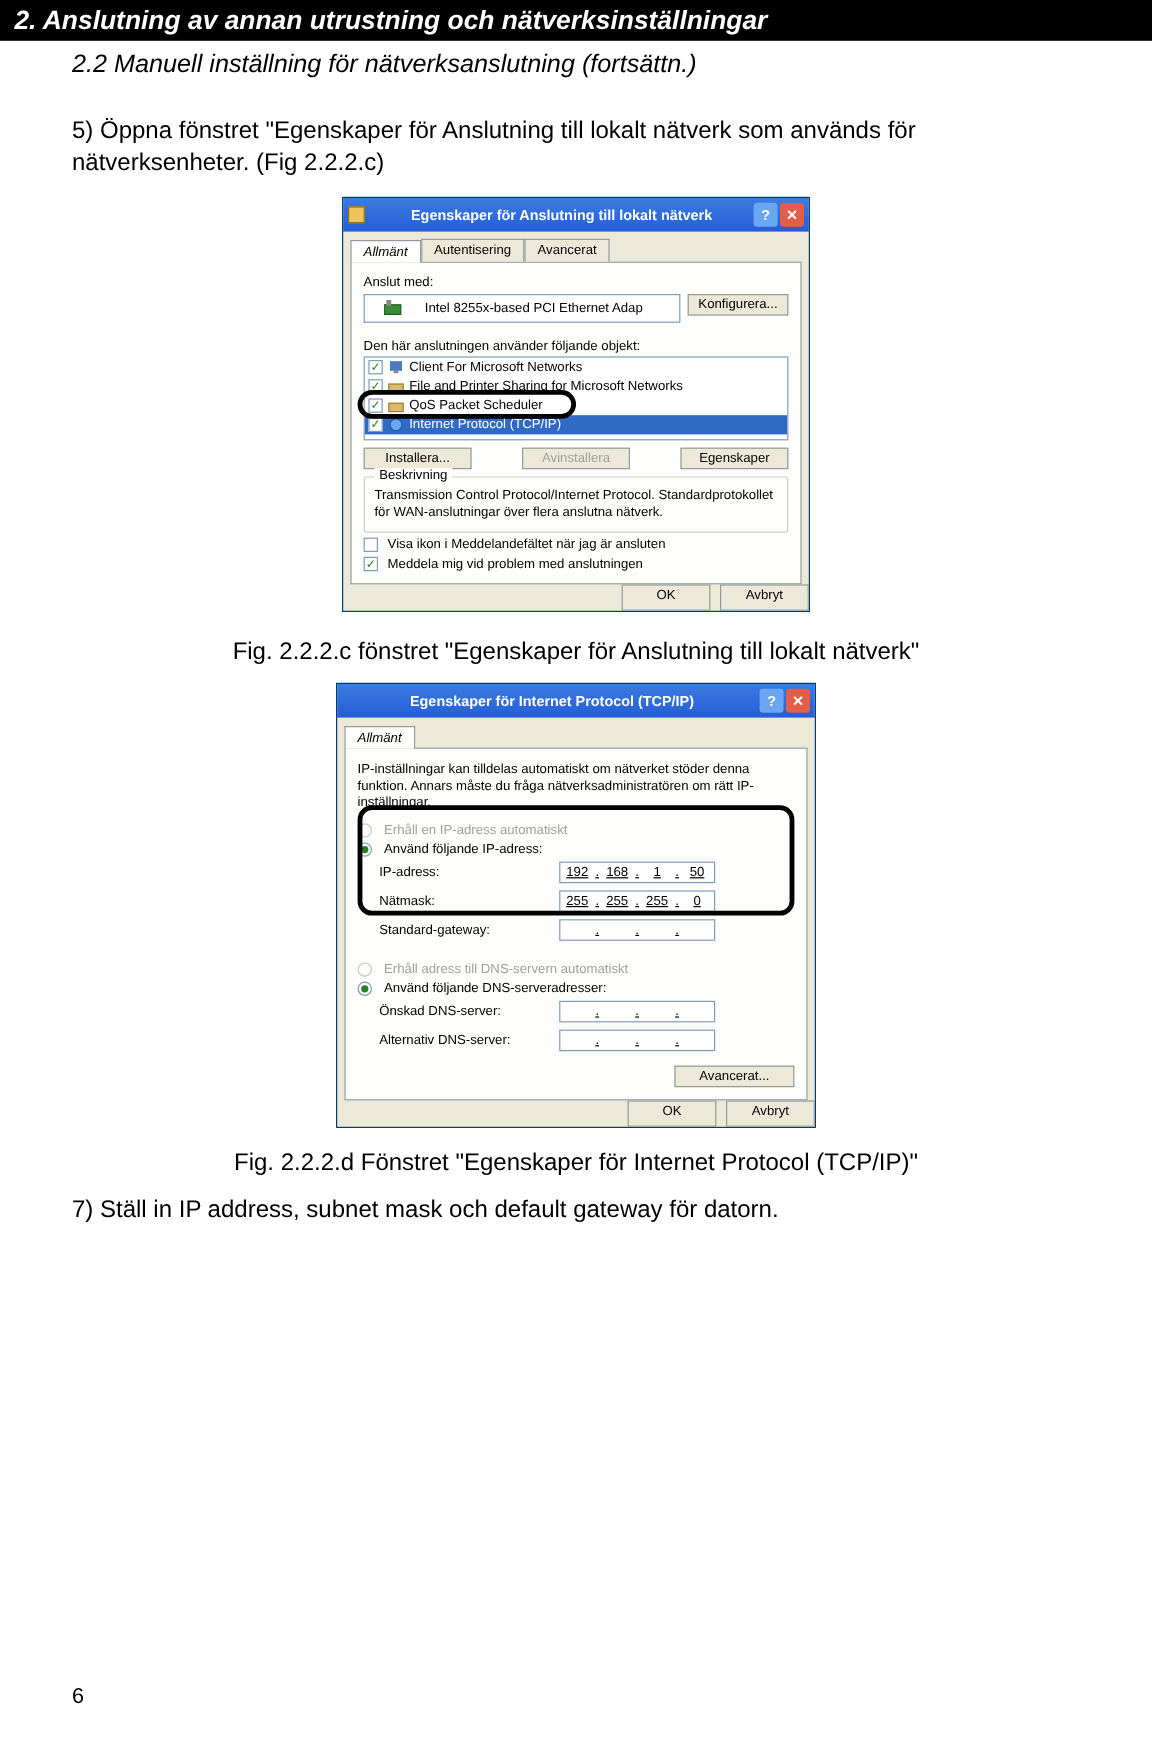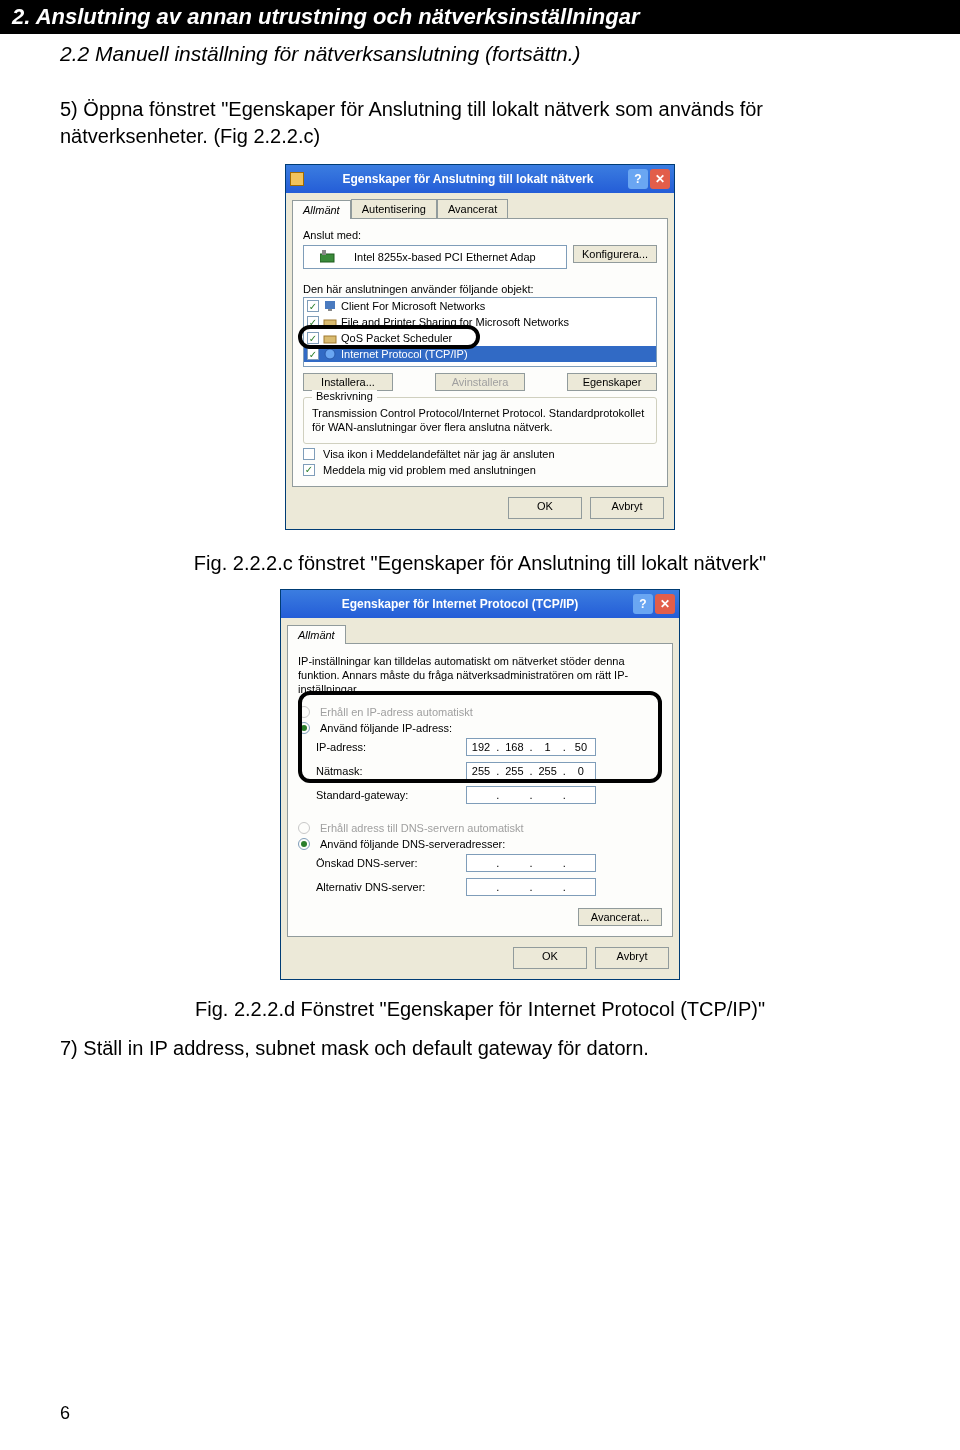--- a/index.html
+++ b/index.html
@@ -23,45 +23,45 @@
   .tabs { display: flex; padding: 6px 6px 0 6px; gap: 0; }
   .tab { padding: 3px 10px; border: 1px solid #919b9c; border-bottom: none; background: #ece9d8; font-size: 11px; }
   .tab.active { background: #fdfdfb; position: relative; top: 1px; font-style: italic; }
   .tabpane { margin: 0 6px 0 6px; border: 1px solid #919b9c; background: #fdfdfb; padding: 10px; }
   .label-sm { font-size: 11px; }
   .adapter-row { border: 1px solid #7f9db9; background: #fff; display: flex; align-items: center; padding: 2px 16px; height: 24px; margin: 4px 0 6px 0; gap: 12px; }
   .nic-icon { width: 16px; height: 14px; margin-right: 6px; display:inline-block; }
   .nic-icon svg { display:block;}
   .btn { border: 1px solid #919b9c; background: #ece9d8; padding: 2px 0; font-size: 11px; text-align: center; }
   .btn.small { width: 84px; }
-  .btn.med { width: 84px; }
+  .btn.med { width: 100px; }
   .btn.disabled { color: #a0a0a0; }
   .right-align { display: flex; justify-content: flex-end; }
   .listbox { border: 1px solid #7f9db9; background: #fff; height: 70px; overflow: hidden; margin: 2px 0 6px 0; position: relative; }
   .list-item { display: flex; align-items: center; padding: 1px 3px; font-size: 11px; height: 16px; }
   .chk { width: 12px; height: 12px; border: 1px solid #7f9db9; margin-right: 4px; display: inline-flex; align-items: center; justify-content: center; font-size: 10px; color: #2a7e2a; background:#fff;}
   .li-icon { width: 14px; height: 14px; margin-right: 4px; display:inline-block;}
   .list-item.selected { background: #316ac5; color: #fff; }
   .highlight-box { position: absolute; border: 4px solid #000; border-radius: 12px; pointer-events: none; }
   .group { border: 1px solid #d0d0bf; border-radius: 3px; padding: 8px; margin-top: 6px; position: relative; }
   .group-title { position: absolute; top: -8px; left: 8px; background: #fdfdfb; padding: 0 4px; font-size: 11px; }
   .desc-text { font-size: 11px; line-height: 1.3; }
   .checkbox-line { display: flex; align-items: flex-start; gap: 4px; font-size: 11px; margin-top: 4px; }
-  .dialog-footer { display: flex; justify-content: flex-end; gap: 8px; padding: 10px; }
+  .dialog-footer { display: flex; justify-content: flex-end; gap: 8px; }
   .btn.foot { width: 74px; height: 22px; }
 
   
   .dialog2 { width: 400px; }
   .radio { width: 12px; height: 12px; border: 1px solid #7f9db9; border-radius: 50%; margin-right: 6px; display: inline-flex; align-items: center; justify-content: center; flex-shrink:0;}
   .radio.checked::after { content: ""; width: 6px; height: 6px; background: #2a7e2a; border-radius: 50%; display: block; }
   .radio.disabled { border-color:#c8c8c8;}
   .field-grid { margin-left: 18px; }
   .field-row { display: flex; align-items: center; height: 22px; margin: 2px 0; }
   .field-label { width: 150px; font-size: 11px; }
-  .ip-box { border: 1px solid #7f9db9; background: #fff; width: 130px; height: 18px; display: flex; align-items: center; justify-content: space-around; font-size: 11px; }
+  .ip-box { border: 1px solid #7f9db9; background: #fff; width: 130px; height: 18px; display: flex; align-items: center; justify-content: space-around; font-size: 11px; text-decoration: underline; }
   .ip-seg { width: 26px; text-align: center; }
   .ip-dot { color: #000; }
   .disabled-text { color: #a0a0a0; }
 
   .dlg-wrap { position: relative; display: inline-block; }
   .highlight-d1 { left: 13px; top: 161px; width: 182px; height: 24px; }
   .highlight-d2 { left: 18px; top: 102px; width: 364px; height: 92px; }
 
   .btn-row-3 { display: flex; justify-content: space-between; margin-top: 2px; }
   .btn-row-3 .btn { width: 90px; }

